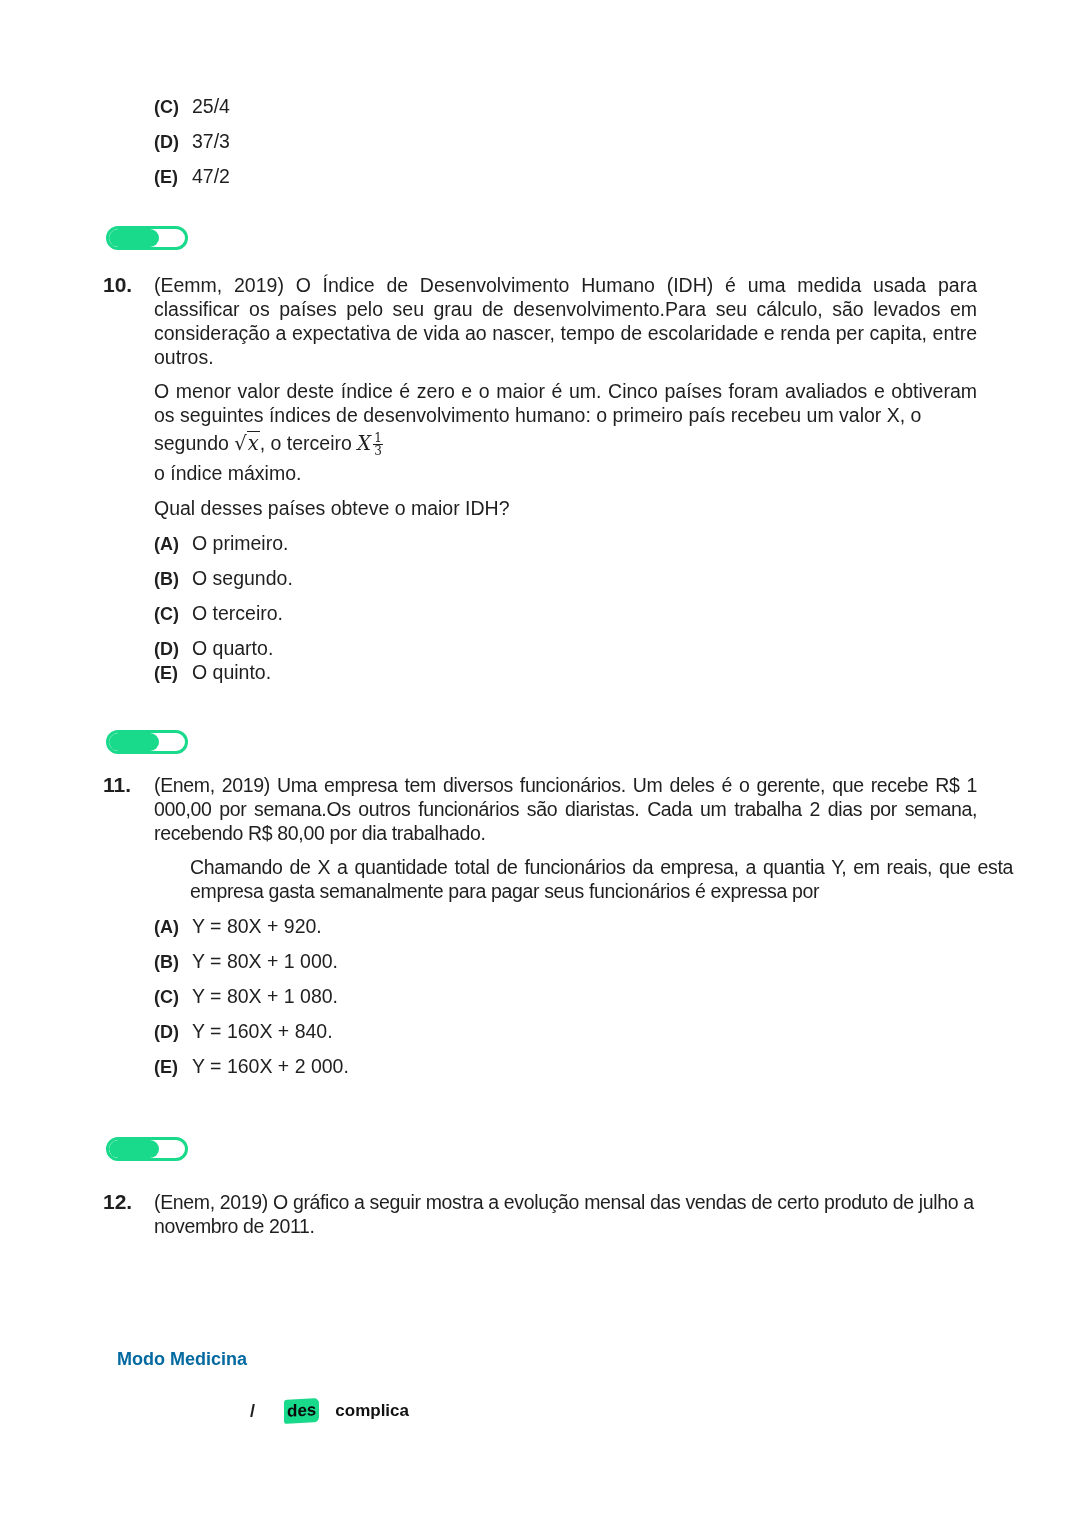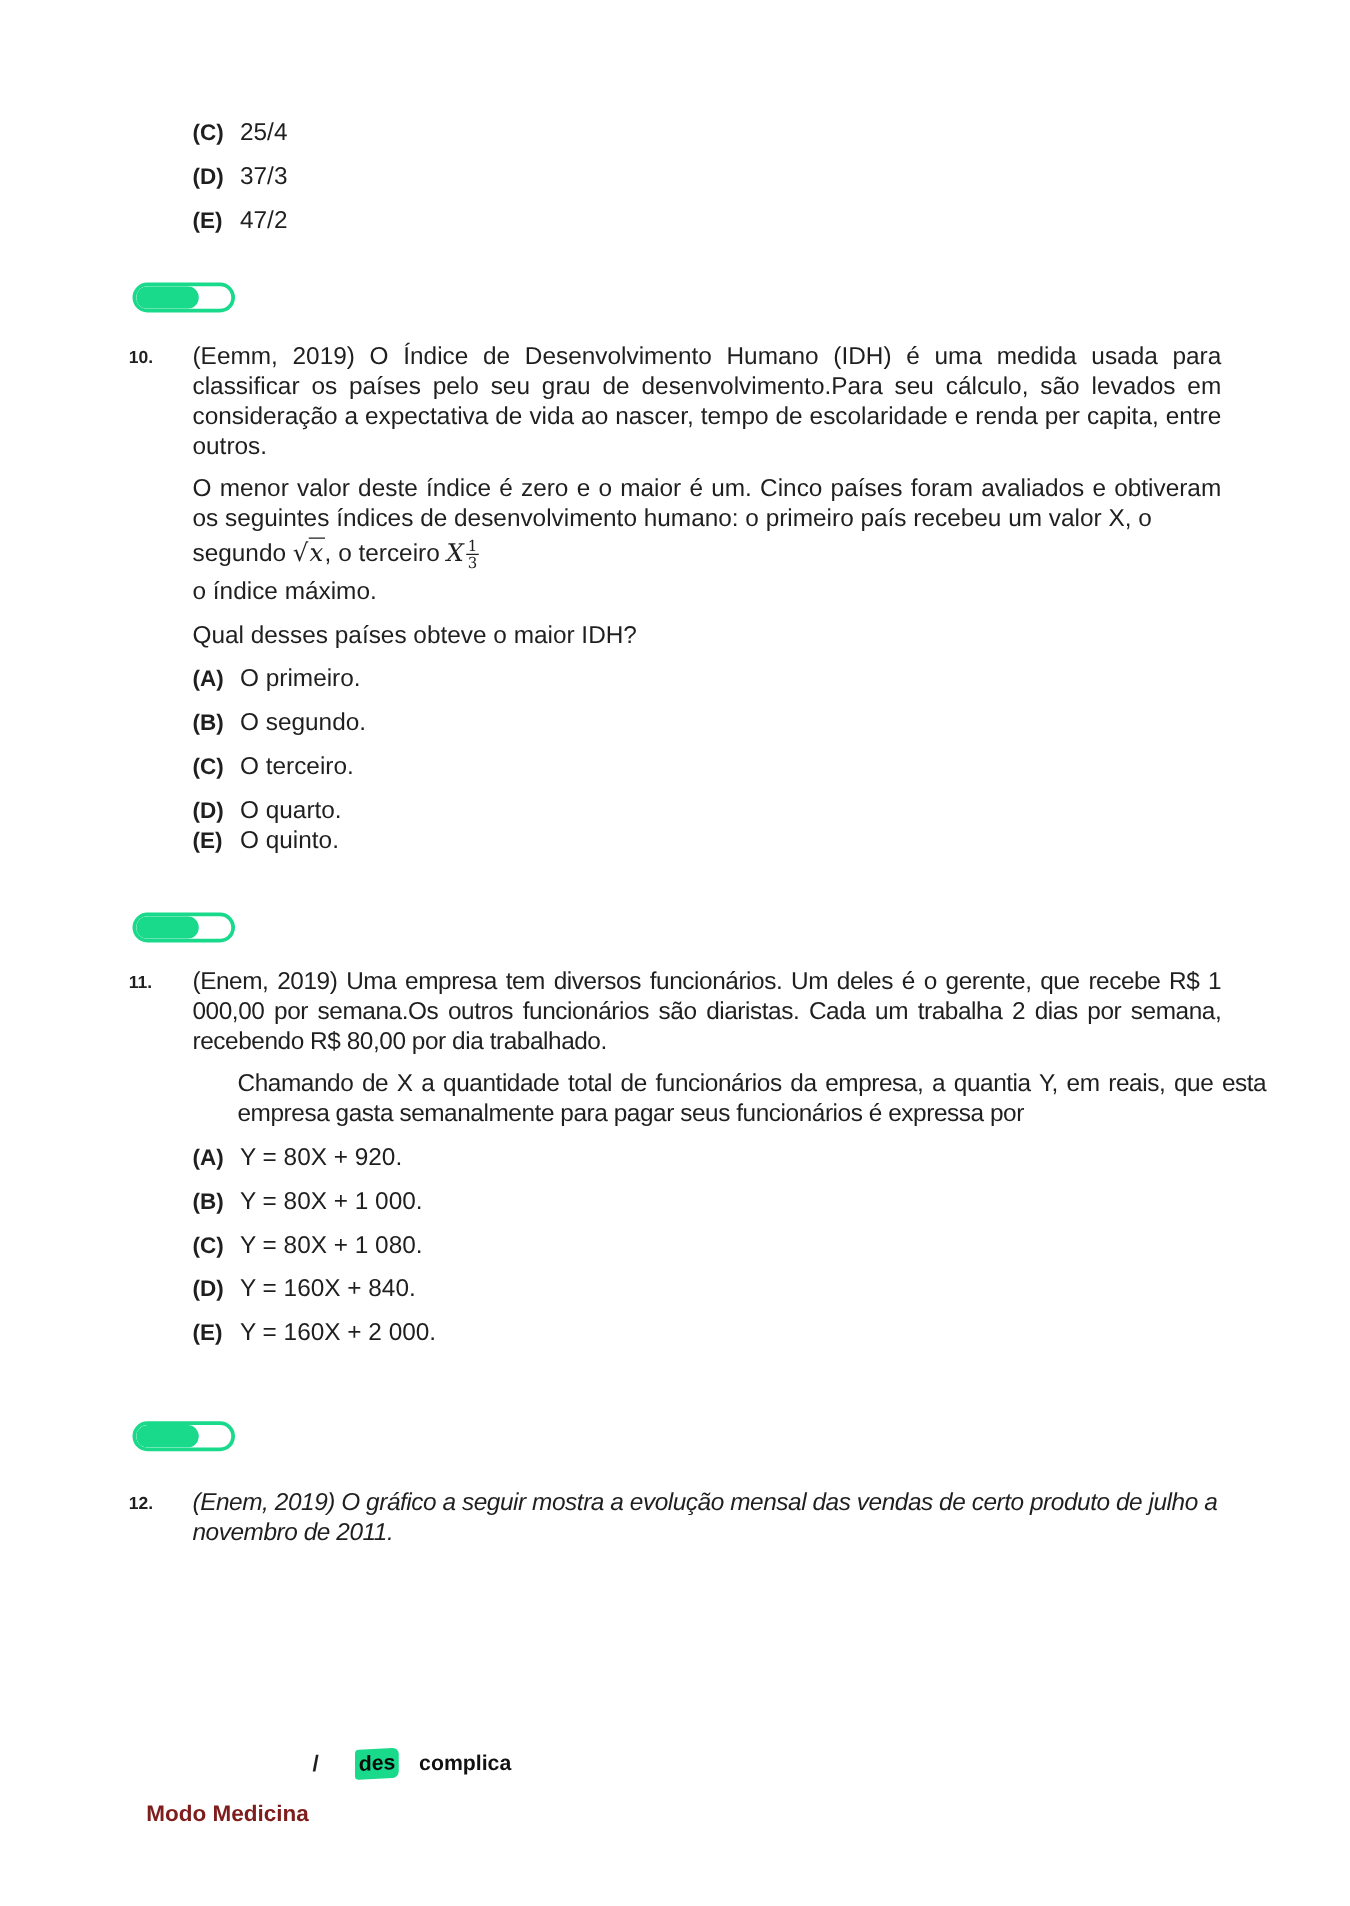--- a/index.html
+++ b/index.html
@@ -1,30 +1,30 @@
 <!DOCTYPE html>
 <html><head>
 <meta charset="utf-8">
 <style>
   * { box-sizing: border-box; margin: 0; padding: 0; }
   html, body { width: 1080px; height: 1525px; background: #ffffff; }
   body { position: relative; font-family: "Liberation Sans", "DejaVu Sans", sans-serif; color: #1f1f1f; overflow: hidden; }
   .opt { position: absolute; left: 154px; font-size: 19.5px; line-height: 24px; white-space: nowrap; }
   .opt .letter { font-weight: bold; display: inline-block; width: 38px; font-size: 18px; }
   .para { position: absolute; left: 154px; width: 823px; font-size: 19.5px; line-height: 24px; text-align: justify; }
-  .num { position: absolute; left: 103px; font-weight: bold; font-size: 14px; line-height: 24px; }
+  .num { position: absolute; left: 103px; font-weight: bold; font-size: 21px; line-height: 24px; }
   .toggle { position: absolute; left: 106px; width: 82px; height: 24px; border: 3px solid #19d98b; border-radius: 12px; background: #fff; overflow: hidden; }
   .toggle .fill { position: absolute; left: 0; top: 0; width: 50px; height: 100%; background: #19d98b; border-radius: 10px; }
   .math-i { font-family: "DejaVu Serif", serif; font-style: italic; }
   .sqrt { display: inline-block; position: relative; }
   .sqrt .rad { font-family: "DejaVu Serif", serif; }
   .sqrt .under { border-top: 1.5px solid #1f1f1f; padding: 0 1px; font-family: "DejaVu Serif", serif; font-style: italic; }
   .frac { display: inline-flex; flex-direction: column; vertical-align: middle; font-family: "DejaVu Serif", serif; font-size: 12px; line-height: 12px; text-align: center; margin: 0 2px; }
   .frac .n { border-bottom: 1px solid #1f1f1f; padding: 0 1px; }
-  .footer-title { position: absolute; left: 117px; top: 1440px; font-weight: bold; font-size: 18px; line-height: 22px; color: #7f1d1d; }
+  .footer-title { position: absolute; left: 117px; top: 1348px; font-weight: bold; font-size: 18px; line-height: 22px; color: #0369a1; }
   .footer-slash { position: absolute; left: 250px; top: 1400px; font-weight: bold; font-size: 18px; line-height: 22px; }
   .logo { position: absolute; left: 284px; top: 1399px; font-weight: bold; font-size: 17px; line-height: 24px; display: flex; align-items: center; }
   .logo .des { background: #19d98b; color: #0a0a0a; padding: 0 3px; border-radius: 3px 5px 5px 3px; transform: skewY(-3deg); display: inline-block; }
   .logo .comp { color: #111; margin-left: 16px; }
 </style>
 </head>
 <body>
 
 <div class="opt" style="top:94px">
   <span class="letter">(C)</span><span>25/4</span>
@@ -70,20 +70,20 @@
 <div class="opt" style="top:949px"><span class="letter">(B)</span><span>Y = 80X + 1 000.</span></div>
 <div class="opt" style="top:984px"><span class="letter">(C)</span><span>Y = 80X + 1 080.</span></div>
 <div class="opt" style="top:1019px"><span class="letter">(D)</span><span>Y = 160X + 840.</span></div>
 <div class="opt" style="top:1054px"><span class="letter">(E)</span><span>Y = 160X + 2 000.</span></div>
 
 <div class="toggle" style="top:1137px">
     <div class="fill"></div>
   </div>
 
 <div class="num" style="top:1190px">12.</div>
-<div class="para" style="top:1190px; letter-spacing:-0.35px; text-align:left;font-style:italic;">(Enem, 2019) O gráfico a seguir mostra a evolução mensal das vendas de certo produto de julho a novembro de 2011.</div>
+<div class="para" style="top:1190px; letter-spacing:-0.35px; text-align:left;">(Enem, 2019) O gráfico a seguir mostra a evolução mensal das vendas de certo produto de julho a novembro de 2011.</div>
 
 <div class="footer-title">Modo Medicina</div>
 <div class="footer-slash">/</div>
 <div class="logo">
   <span class="des">des</span>
     <span class="comp">complica</span>
 </div>
 
 </body></html>

